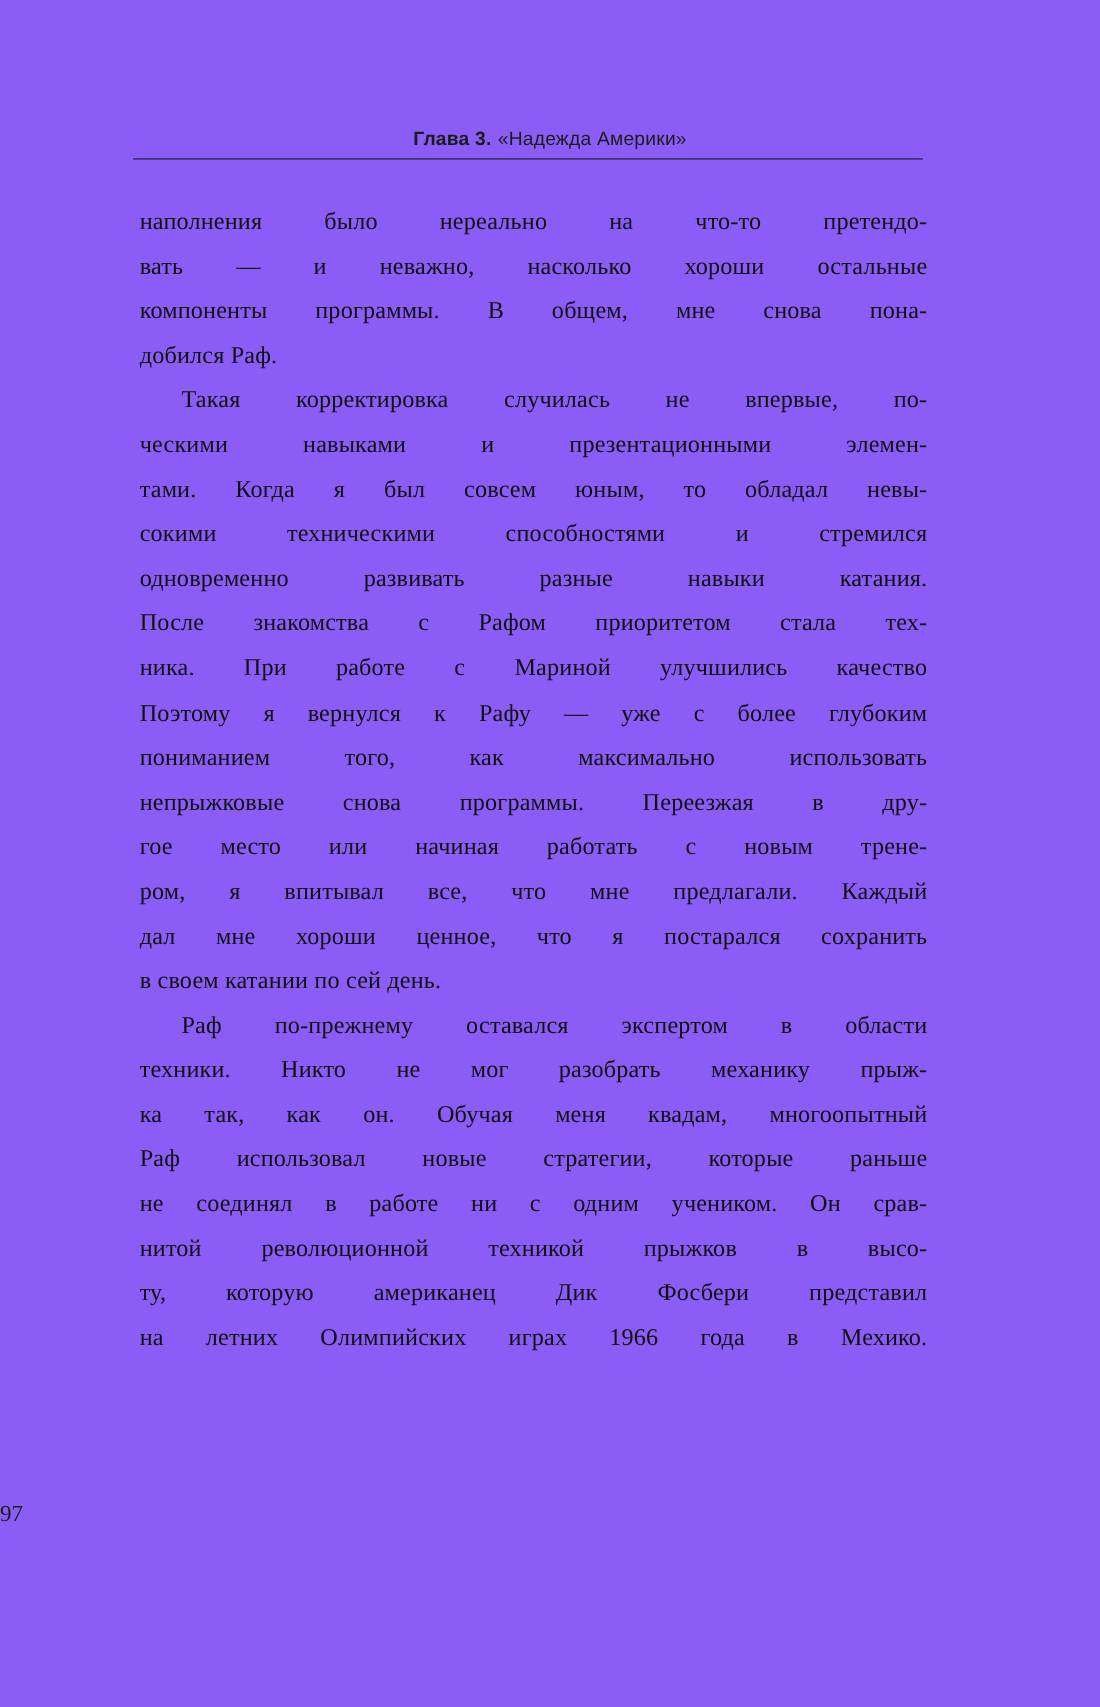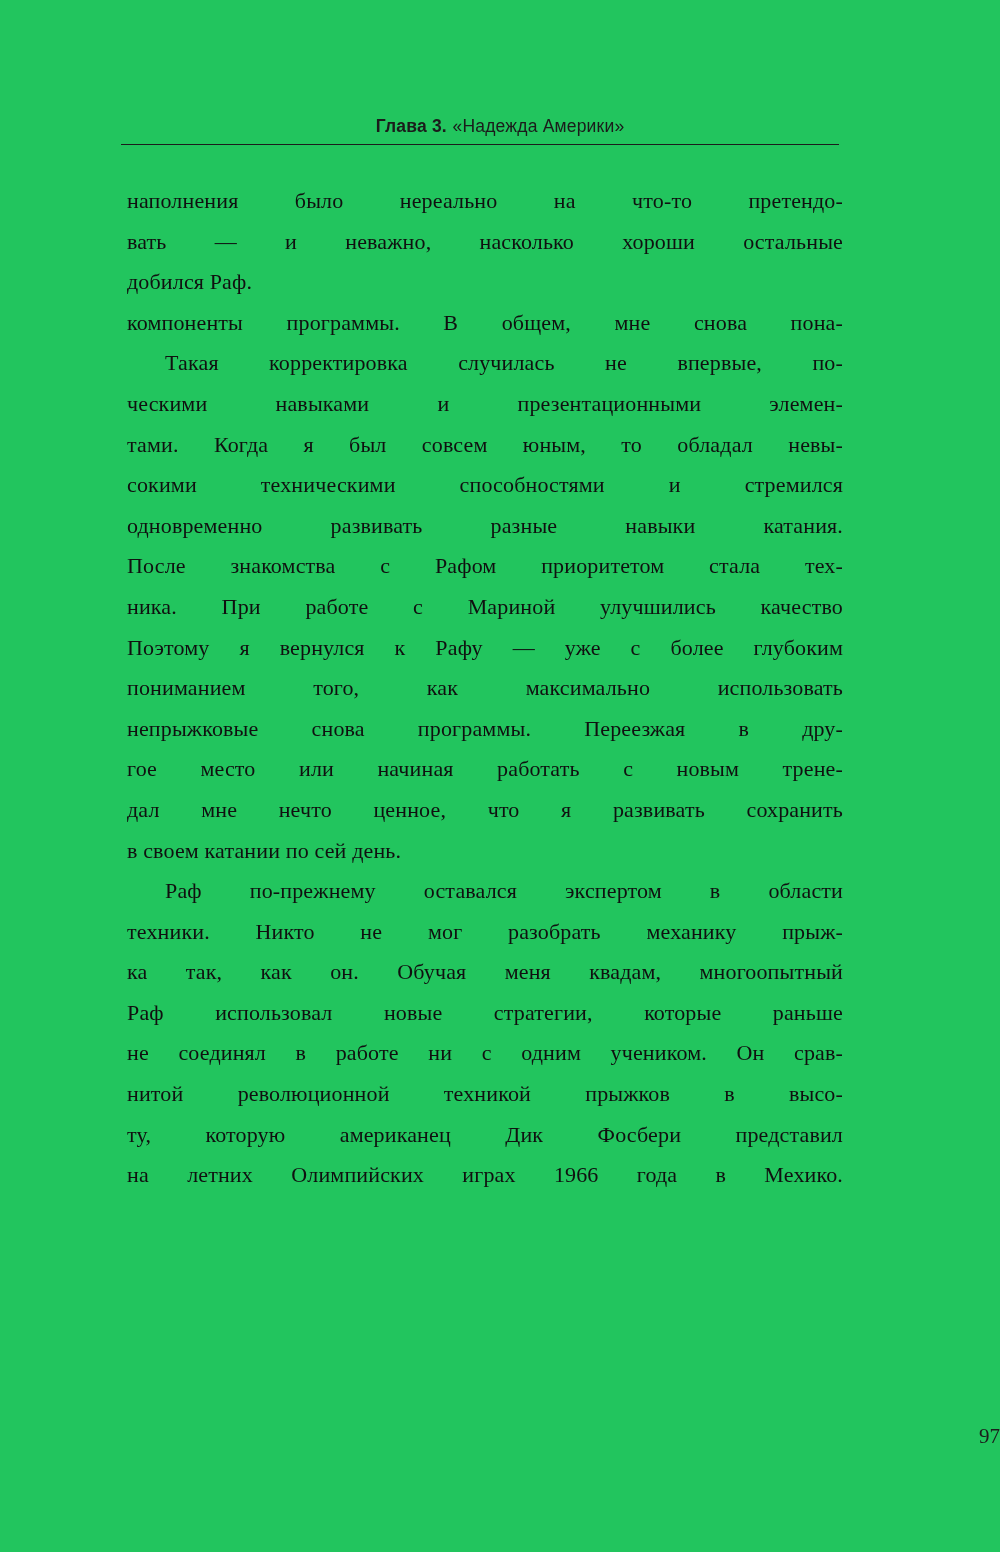--- a/index.html
+++ b/index.html
@@ -7,21 +7,21 @@
   body {
     width: 1000px;
     height: 1552px;
     position: relative;
     font-family: "Liberation Serif", serif;
     color: #111111;
   }
   .page {
     position: absolute;
     inset: 0;
-    background: #22c55e;
+    background: #8b5cf6;
     overflow: hidden;
   }
   .running-head {
     position: absolute;
     top: 116px;
     left: 0;
     width: 100%;
     text-align: center;
     font-family: "Liberation Sans", sans-serif;
     font-size: 17.5px;
@@ -52,57 +52,58 @@
   .line {
     text-align: justify;
     text-align-last: justify;
     text-justify: inter-word;
     white-space: normal;
   }
   .line.last { text-align-last: left; }
   .line.indent { text-indent: 38px; }
   .page-number {
     position: absolute;
-    top: 1424px;
+    top: 1364px;
     left: 0;
     width: 100%;
-    text-align: right;
+    text-align: left;
     font-family: "Liberation Serif", serif;
     font-size: 21px;
     color: #1c1c1c;
   }
 </style>
 </head>
 <body>
 
 <div class="page">
 
   <header class="running-head">
     <span class="chapter-label">Глава 3.</span><span class="chapter-title">«Надежда Америки»</span>
   </header>
 
   <hr class="head-rule">
 
   <main class="body-text">
       <div class="line">наполнения было нереально на что-то претендо-</div>
       <div class="line">вать — и неважно, насколько хороши остальные</div>
+      <div class="line">компоненты программы. В общем, мне снова пона-</div>
       <div class="line last">добился Раф.</div>
-      <div class="line">компоненты программы. В общем, мне снова пона-</div>
       <div class="line indent">Такая корректировка случилась не впервые, по-</div>
       <div class="line">ческими навыками и презентационными элемен-</div>
       <div class="line">тами. Когда я был совсем юным, то обладал невы-</div>
       <div class="line">сокими техническими способностями и стремился</div>
       <div class="line">одновременно развивать разные навыки катания.</div>
       <div class="line">После знакомства с Рафом приоритетом стала тех-</div>
       <div class="line">ника. При работе с Мариной улучшились качество</div>
       <div class="line">Поэтому я вернулся к Рафу — уже с более глубоким</div>
       <div class="line">пониманием того, как максимально использовать</div>
       <div class="line">непрыжковые снова программы. Переезжая в дру-</div>
       <div class="line">гое место или начиная работать с новым трене-</div>
-      <div class="line">дал мне нечто ценное, что я развивать сохранить</div>
+      <div class="line">ром, я впитывал все, что мне предлагали. Каждый</div>
+      <div class="line">дал мне хороши ценное, что я постарался сохранить</div>
       <div class="line last">в своем катании по сей день.</div>
       <div class="line indent">Раф по-прежнему оставался экспертом в области</div>
       <div class="line">техники. Никто не мог разобрать механику прыж-</div>
       <div class="line">ка так, как он. Обучая меня квадам, многоопытный</div>
       <div class="line">Раф использовал новые стратегии, которые раньше</div>
       <div class="line">не соединял в работе ни с одним учеником. Он срав-</div>
       <div class="line">нитой революционной техникой прыжков в высо-</div>
       <div class="line">ту, которую американец Дик Фосбери представил</div>
       <div class="line">на летних Олимпийских играх 1966 года в Мехико.</div>
     </main>

